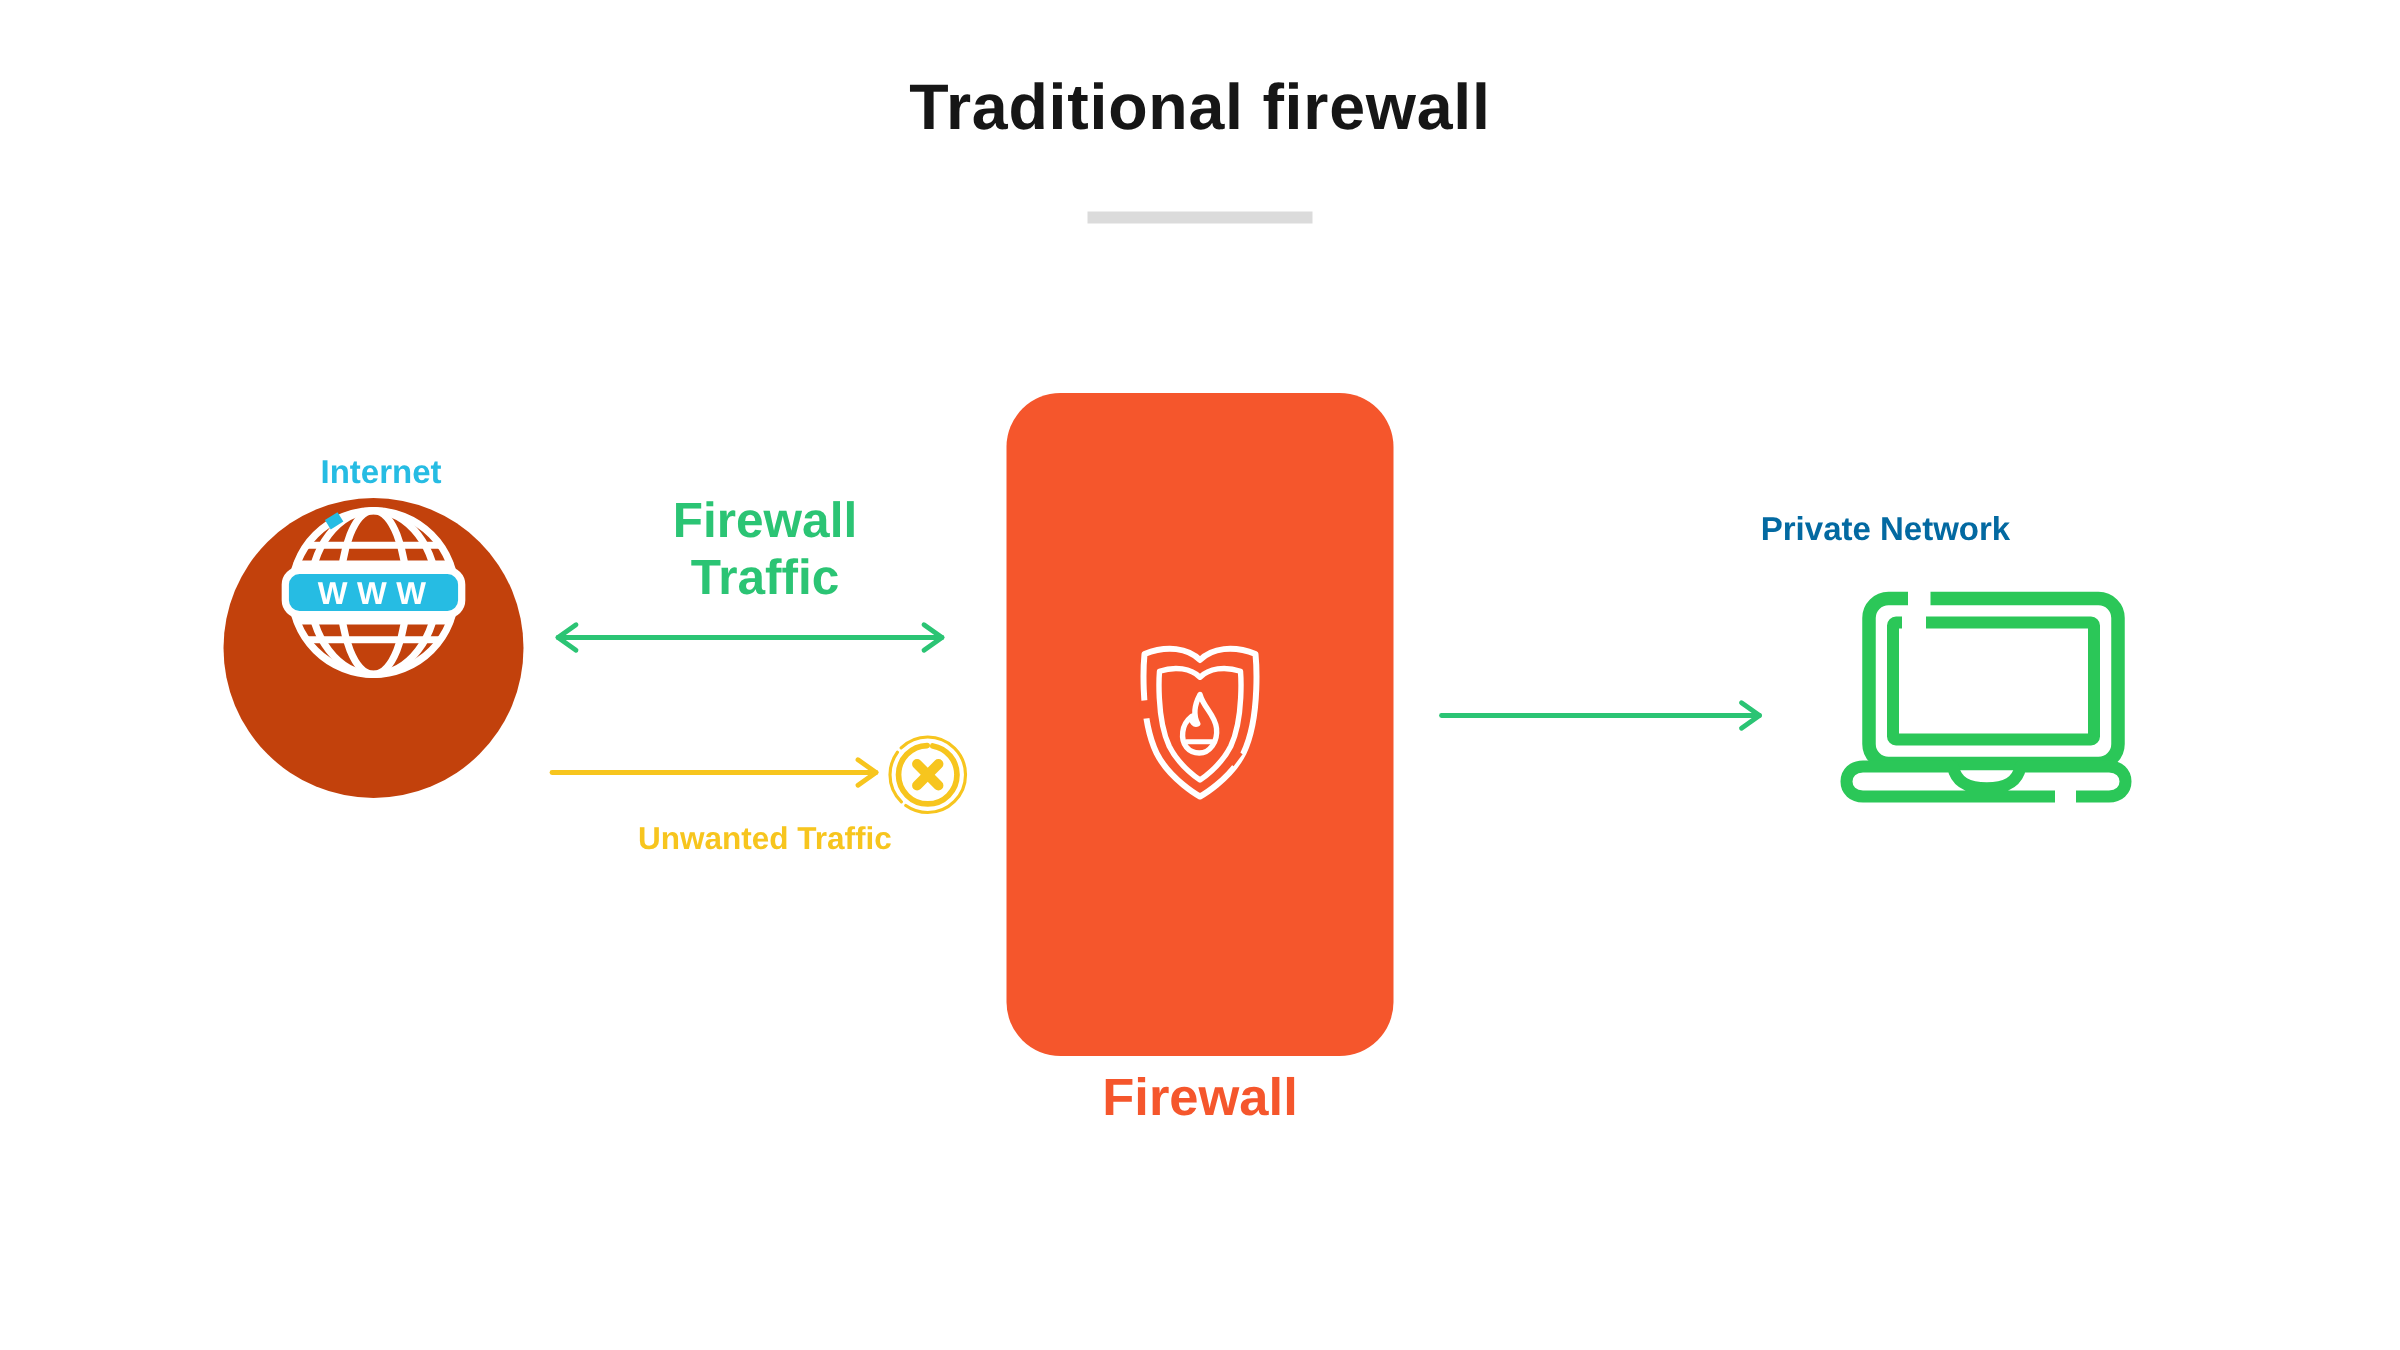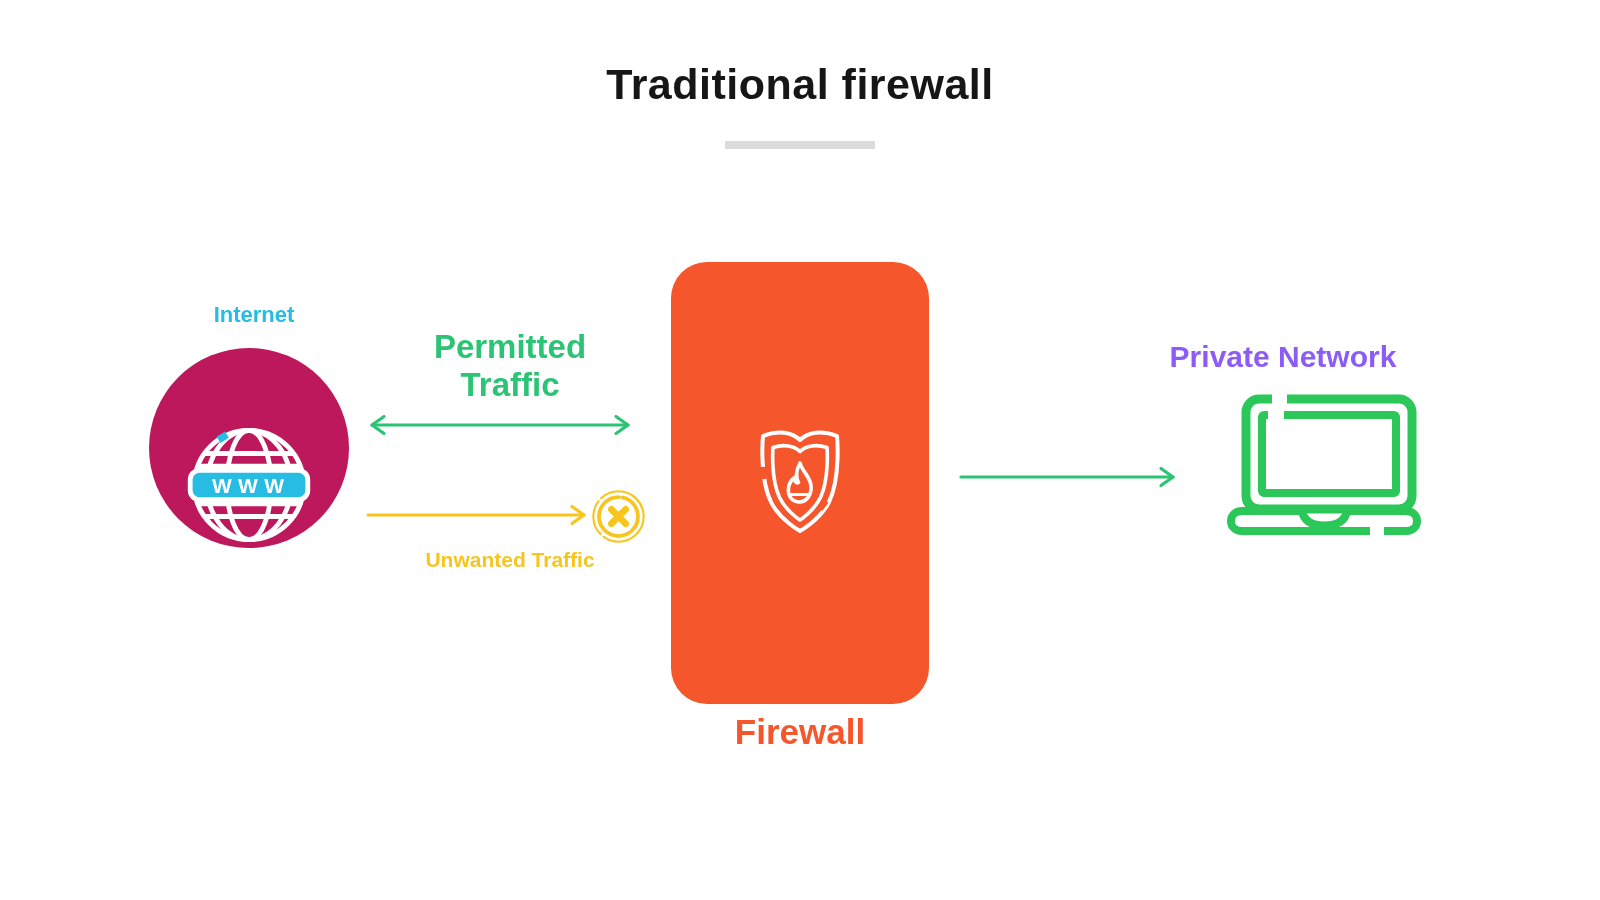--- a/index.html
+++ b/index.html
@@ -3,37 +3,37 @@
 <meta charset="utf-8">
 <style>
   html,body{margin:0;padding:0;background:#ffffff;}
   .canvas{
     position:relative;width:1600px;height:900px;background:#ffffff;overflow:hidden;
     font-family:"Liberation Sans","DejaVu Sans",sans-serif;
   }
   .abs{position:absolute;}
   .label{font-weight:700;text-align:center;line-height:1.15;}
   .title{
-    top:60px;left:0;width:1600px;text-align:center;
+    top:48px;left:0;width:1600px;text-align:center;
     font-size:43px;font-weight:700;color:#161616;letter-spacing:.5px;
   }
   .title-underline{left:725px;top:141px;width:150px;height:8px;background:#DBDBDB;}
   .internet-label{left:144px;top:302px;width:220px;font-size:22px;color:#26BCE3;}
   .internet-circle{
-    left:149px;top:348px;width:200px;height:200px;border-radius:50%;
-    background:#be185d;display:flex;align-items:flex-end;justify-content:center;
+    left:149px;top:332px;width:200px;height:200px;border-radius:50%;
+    background:#c2410c;display:flex;align-items:flex-start;justify-content:center;
   }
   .permitted-label{left:400px;top:328px;width:220px;font-size:33px;color:#2BC474;}
   .unwanted-label{left:400px;top:548px;width:220px;font-size:21px;color:#F7C51E;}
   .firewall-block{
     left:671px;top:262px;width:258px;height:442px;border-radius:36px;
     background:#F5562C;display:flex;align-items:center;justify-content:center;
   }
   .firewall-label{left:690px;top:712px;width:220px;font-size:35px;color:#F5562C;text-align:center;}
-  .network-label{left:1118px;top:340px;width:330px;font-size:30px;color:#8b5cf6;}
+  .network-label{left:1092px;top:340px;width:330px;font-size:22px;color:#0369a1;}
   svg{display:block;}
 </style>
 </head>
 <body>
 
 <div class="canvas">
 
   <div class="abs label title">Traditional firewall</div>
   <div class="abs title-underline"></div>
 
@@ -49,21 +49,21 @@
         <line x1="11.5" y1="78" x2="108.5" y2="78"></line>
         <line x1="18.5" y1="90" x2="101.5" y2="90"></line>
       </g>
 
       <line x1="31" y1="17" x2="39" y2="12" stroke="#26BCE3" stroke-width="7"></line>
       <rect x="4" y="46" width="112" height="28" rx="9" fill="#26BCE3" stroke="#ffffff" stroke-width="4.6"></rect>
       <text x="62" y="67.5" text-anchor="middle" fill="#ffffff" font-size="20" font-weight="700" letter-spacing="6">WWW</text>
     </svg>
   </div>
 
-  <div class="abs label permitted-label">Permitted Traffic</div>
+  <div class="abs label permitted-label">Firewall Traffic</div>
   <svg class="abs" style="left:365px;top:408px;" width="270" height="34" viewBox="0 0 270 34" aria-hidden="true">
     <g stroke="#2BC474" stroke-width="3.2" fill="none" stroke-linecap="round" stroke-linejoin="round">
       <line x1="7" y1="17" x2="263" y2="17"></line>
       <path d="M19,8.5 L7,17 L19,25.5"></path>
       <path d="M251,8.5 L263,17 L251,25.5"></path>
     </g>
   </svg>
 
   <svg class="abs" style="left:365px;top:498px;" width="228" height="34" viewBox="0 0 228 34" aria-hidden="true">
     <g stroke="#F7C51E" stroke-width="3.2" fill="none" stroke-linecap="round" stroke-linejoin="round">

